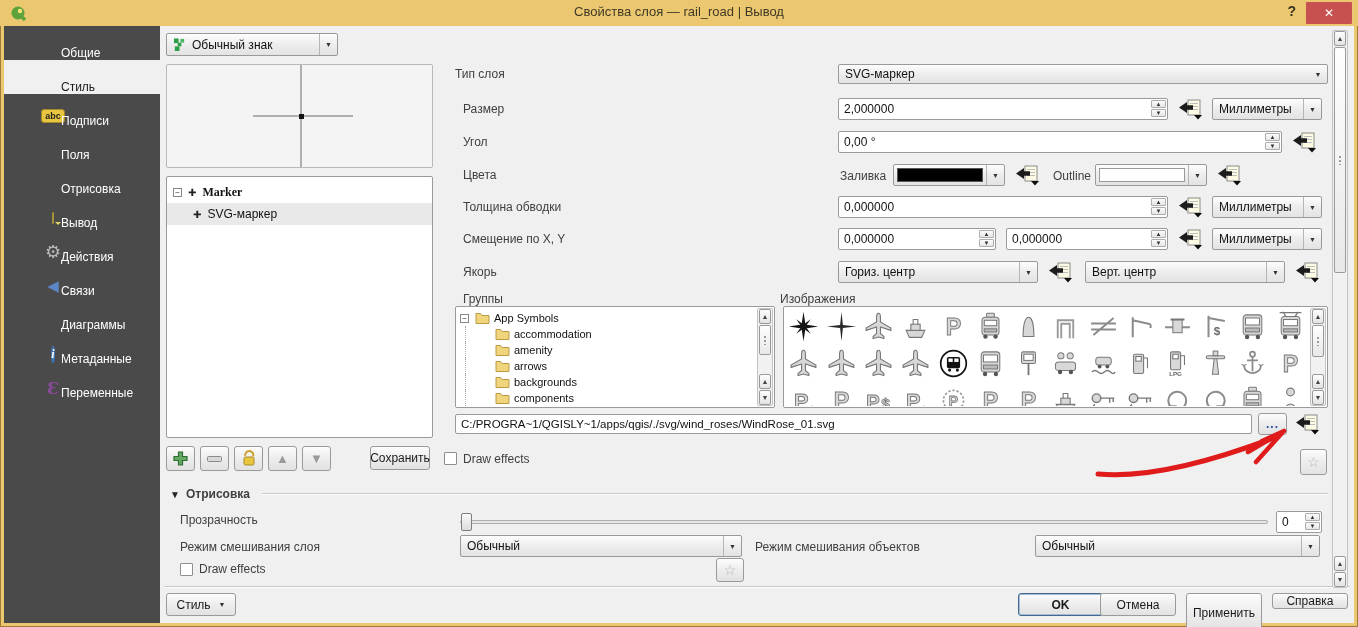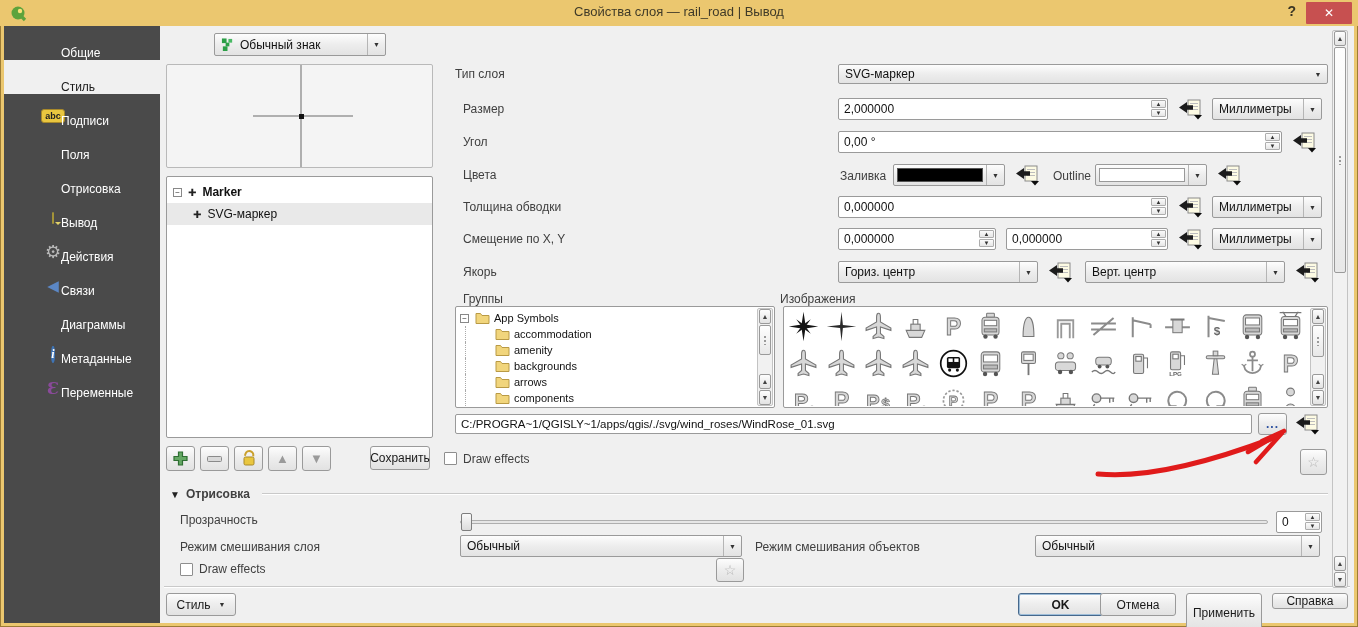--- a/index.html
+++ b/index.html
@@ -361,21 +361,21 @@
         </div>
         <div class="sb-item">
           <span class="sb-icon">
             <span style="color:#8a4a9a;font-weight:bold;font-size:17px;font-family:'DejaVu Serif',serif;">Ɛ</span>
           </span>
           <span>Переменные</span>
         </div>
       </div>
   </div>
 
-  <div class="combo" style="left:166px;top:33px;width:172px;height:23px;margin-left:48px;">
+  <div class="combo" style="left:166px;top:33px;width:172px;height:23px;">
     <svg width="13" height="13" viewBox="0 0 14 14" style="margin-right:6px;">
       <rect x="1" y="0.5" width="5" height="5" fill="#2c9f47"></rect>
         <rect x="5" y="5" width="4" height="4" fill="#2c9f47"></rect>
       <rect x="2" y="9" width="5" height="5" fill="#2c9f47"></rect>
         <rect x="8" y="1" width="4" height="4" fill="#49b964"></rect>
     </svg>
     <span>Обычный знак</span>
     <span class="arrow">▼</span>
   </div>
 
@@ -384,21 +384,21 @@
       <line x1="134" y1="0" x2="134" y2="102" stroke="#6b6b6b" stroke-width="1"></line>
       <line x1="86" y1="51" x2="186" y2="51" stroke="#6b6b6b" stroke-width="1"></line>
       <rect x="132" y="49" width="5" height="5" fill="#111"></rect>
     </svg>
   </div>
 
   <div class="panel" style="left:166px;top:176px;width:267px;height:262px;">
     <div class="tree-row" style="margin-top:4px;">
       <span class="expander">−</span>
       <span class="mini-cross">✚</span>
-      <span style="font-weight:bold;">Marker</span>
+      <span style="font-weight:bold;font-family:Liberation Serif, serif;">Marker</span>
     </div>
     <div class="tree-row sel">
       <span style="width:26px;"></span>
       <span class="mini-cross">✚</span>
       <span>SVG-маркер</span>
     </div>
   </div>
 
   <div class="btn" style="left:166px;top:446px;width:29px;height:25px;">
     <svg width="15" height="15" viewBox="0 0 15 15">
@@ -573,28 +573,28 @@
           <svg class="folder" viewBox="0 0 15 12">
             <path d="M1 1.5 h4.5 l1.5 2 H14 v8 H1 Z" fill="#f1d57c" stroke="#b99a45"></path>
           </svg>
           <span>amenity</span>
         </div>
         <div class="gt-row">
           <span style="width:30px;border-left:1px dotted #aaa;height:100%;margin-left:7px;"></span>
           <svg class="folder" viewBox="0 0 15 12">
             <path d="M1 1.5 h4.5 l1.5 2 H14 v8 H1 Z" fill="#f1d57c" stroke="#b99a45"></path>
           </svg>
-          <span>backgrounds</span>
+          <span>arrows</span>
         </div>
         <div class="gt-row">
           <span style="width:30px;border-left:1px dotted #aaa;height:100%;margin-left:7px;"></span>
           <svg class="folder" viewBox="0 0 15 12">
             <path d="M1 1.5 h4.5 l1.5 2 H14 v8 H1 Z" fill="#f1d57c" stroke="#b99a45"></path>
           </svg>
-          <span>arrows</span>
+          <span>backgrounds</span>
         </div>
         <div class="gt-row">
           <span style="width:30px;border-left:1px dotted #aaa;height:100%;margin-left:7px;"></span>
           <svg class="folder" viewBox="0 0 15 12">
             <path d="M1 1.5 h4.5 l1.5 2 H14 v8 H1 Z" fill="#f1d57c" stroke="#b99a45"></path>
           </svg>
           <span>components</span>
         </div>
       </div>
     <div class="sbv" style="right:1px;top:1px;width:16px;height:98px;">

